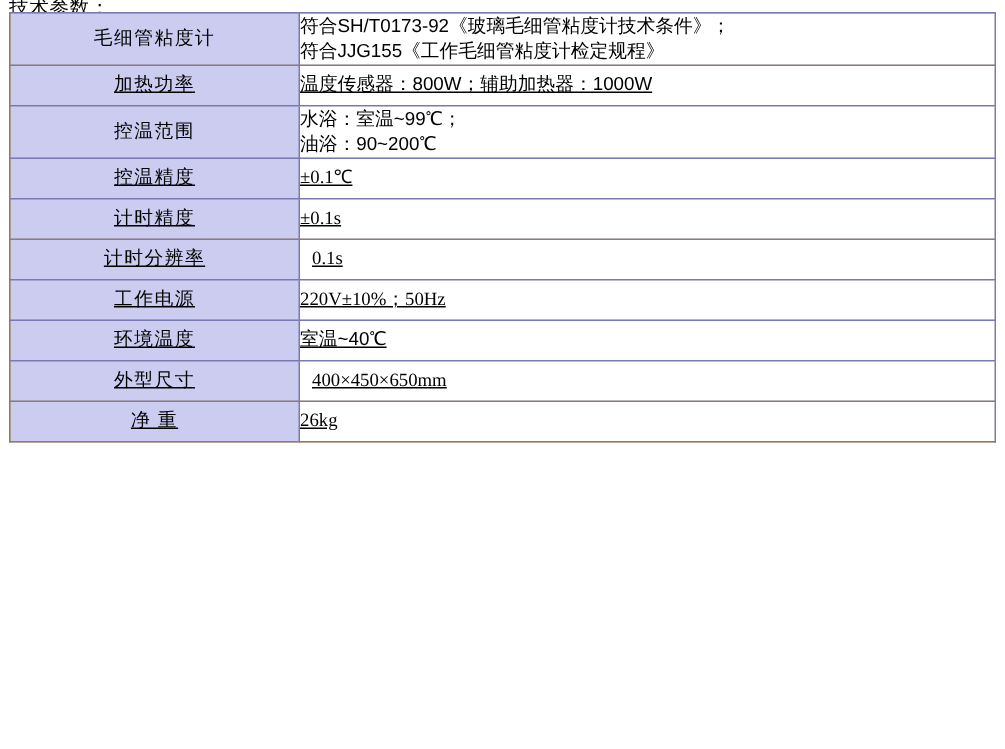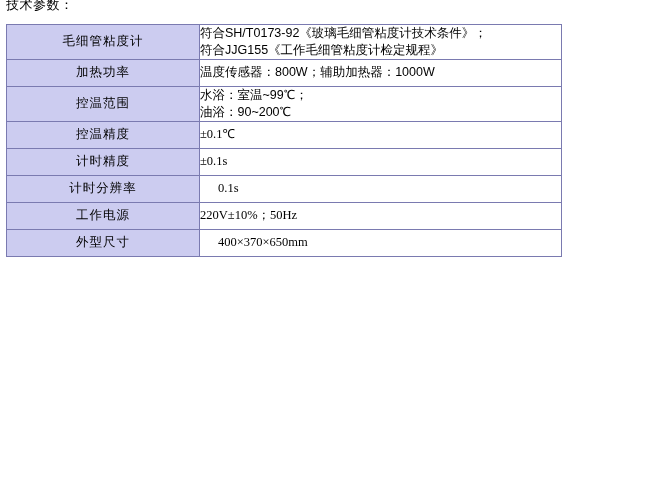--- a/index.html
+++ b/index.html
@@ -23,23 +23,23 @@
     position: absolute;
     top: -4px;
     left: 6px;
     font-size: 13px;
     color: #000;
     letter-spacing: 0.5px;
     white-space: nowrap;
   }
   table.spec {
     position: absolute;
-    top: 24px;
+    top: 8px;
     left: 6px;
-    width: 556px;
+    width: 658px;
     border-collapse: collapse;
     table-layout: fixed;
     background: #eab308;
   }
   table.spec td {
     border: 1px solid #7a7ab0;
     padding: 0;
     vertical-align: middle;
     font-size: 12.5px;
     color: #000;
@@ -65,22 +65,22 @@
     white-space: nowrap;
   }
   td.value .cjk {
     font-family: "Liberation Sans", sans-serif;
   }
   sup {
     font-size: 9px;
     vertical-align: super;
   }
   .r-tall td { height: 32px; }
-  .r-norm td { height: 26px; }
-  .indent { padding-left: 18px; }
+  .r-norm td { height: 26px; text-decoration: underline; }
+  .indent { padding-left: 8px; }
 </style>
 </head>
 <body>
 
 <div class="page">
 
   <div class="top-heading">技术参数：</div>
 
   <table class="spec">
     <tbody>
@@ -133,25 +133,37 @@
 
 
 
       <tr class="r-norm">
         <td class="label">工作电源</td>
         <td class="value">
           <span class="line">220V±10%；50Hz</span>
         </td>
       </tr>
 
+      <tr class="r-norm">
+        <td class="label">环境温度</td>
+        <td class="value">
+          <span class="line cjk">室温~40℃</span>
+        </td>
+      </tr>
 
 
       <tr class="r-norm">
         <td class="label">外型尺寸</td>
         <td class="value">
-          <span class="line indent">400×370×650mm</span>
+          <span class="line indent">400×450×650mm</span>
         </td>
       </tr>
 
+      <tr class="r-norm">
+        <td class="label">净   重</td>
+        <td class="value">
+          <span class="line">26kg</span>
+        </td>
+      </tr>
 
     </tbody>
   </table>
 </div>
 
 </body></html>

